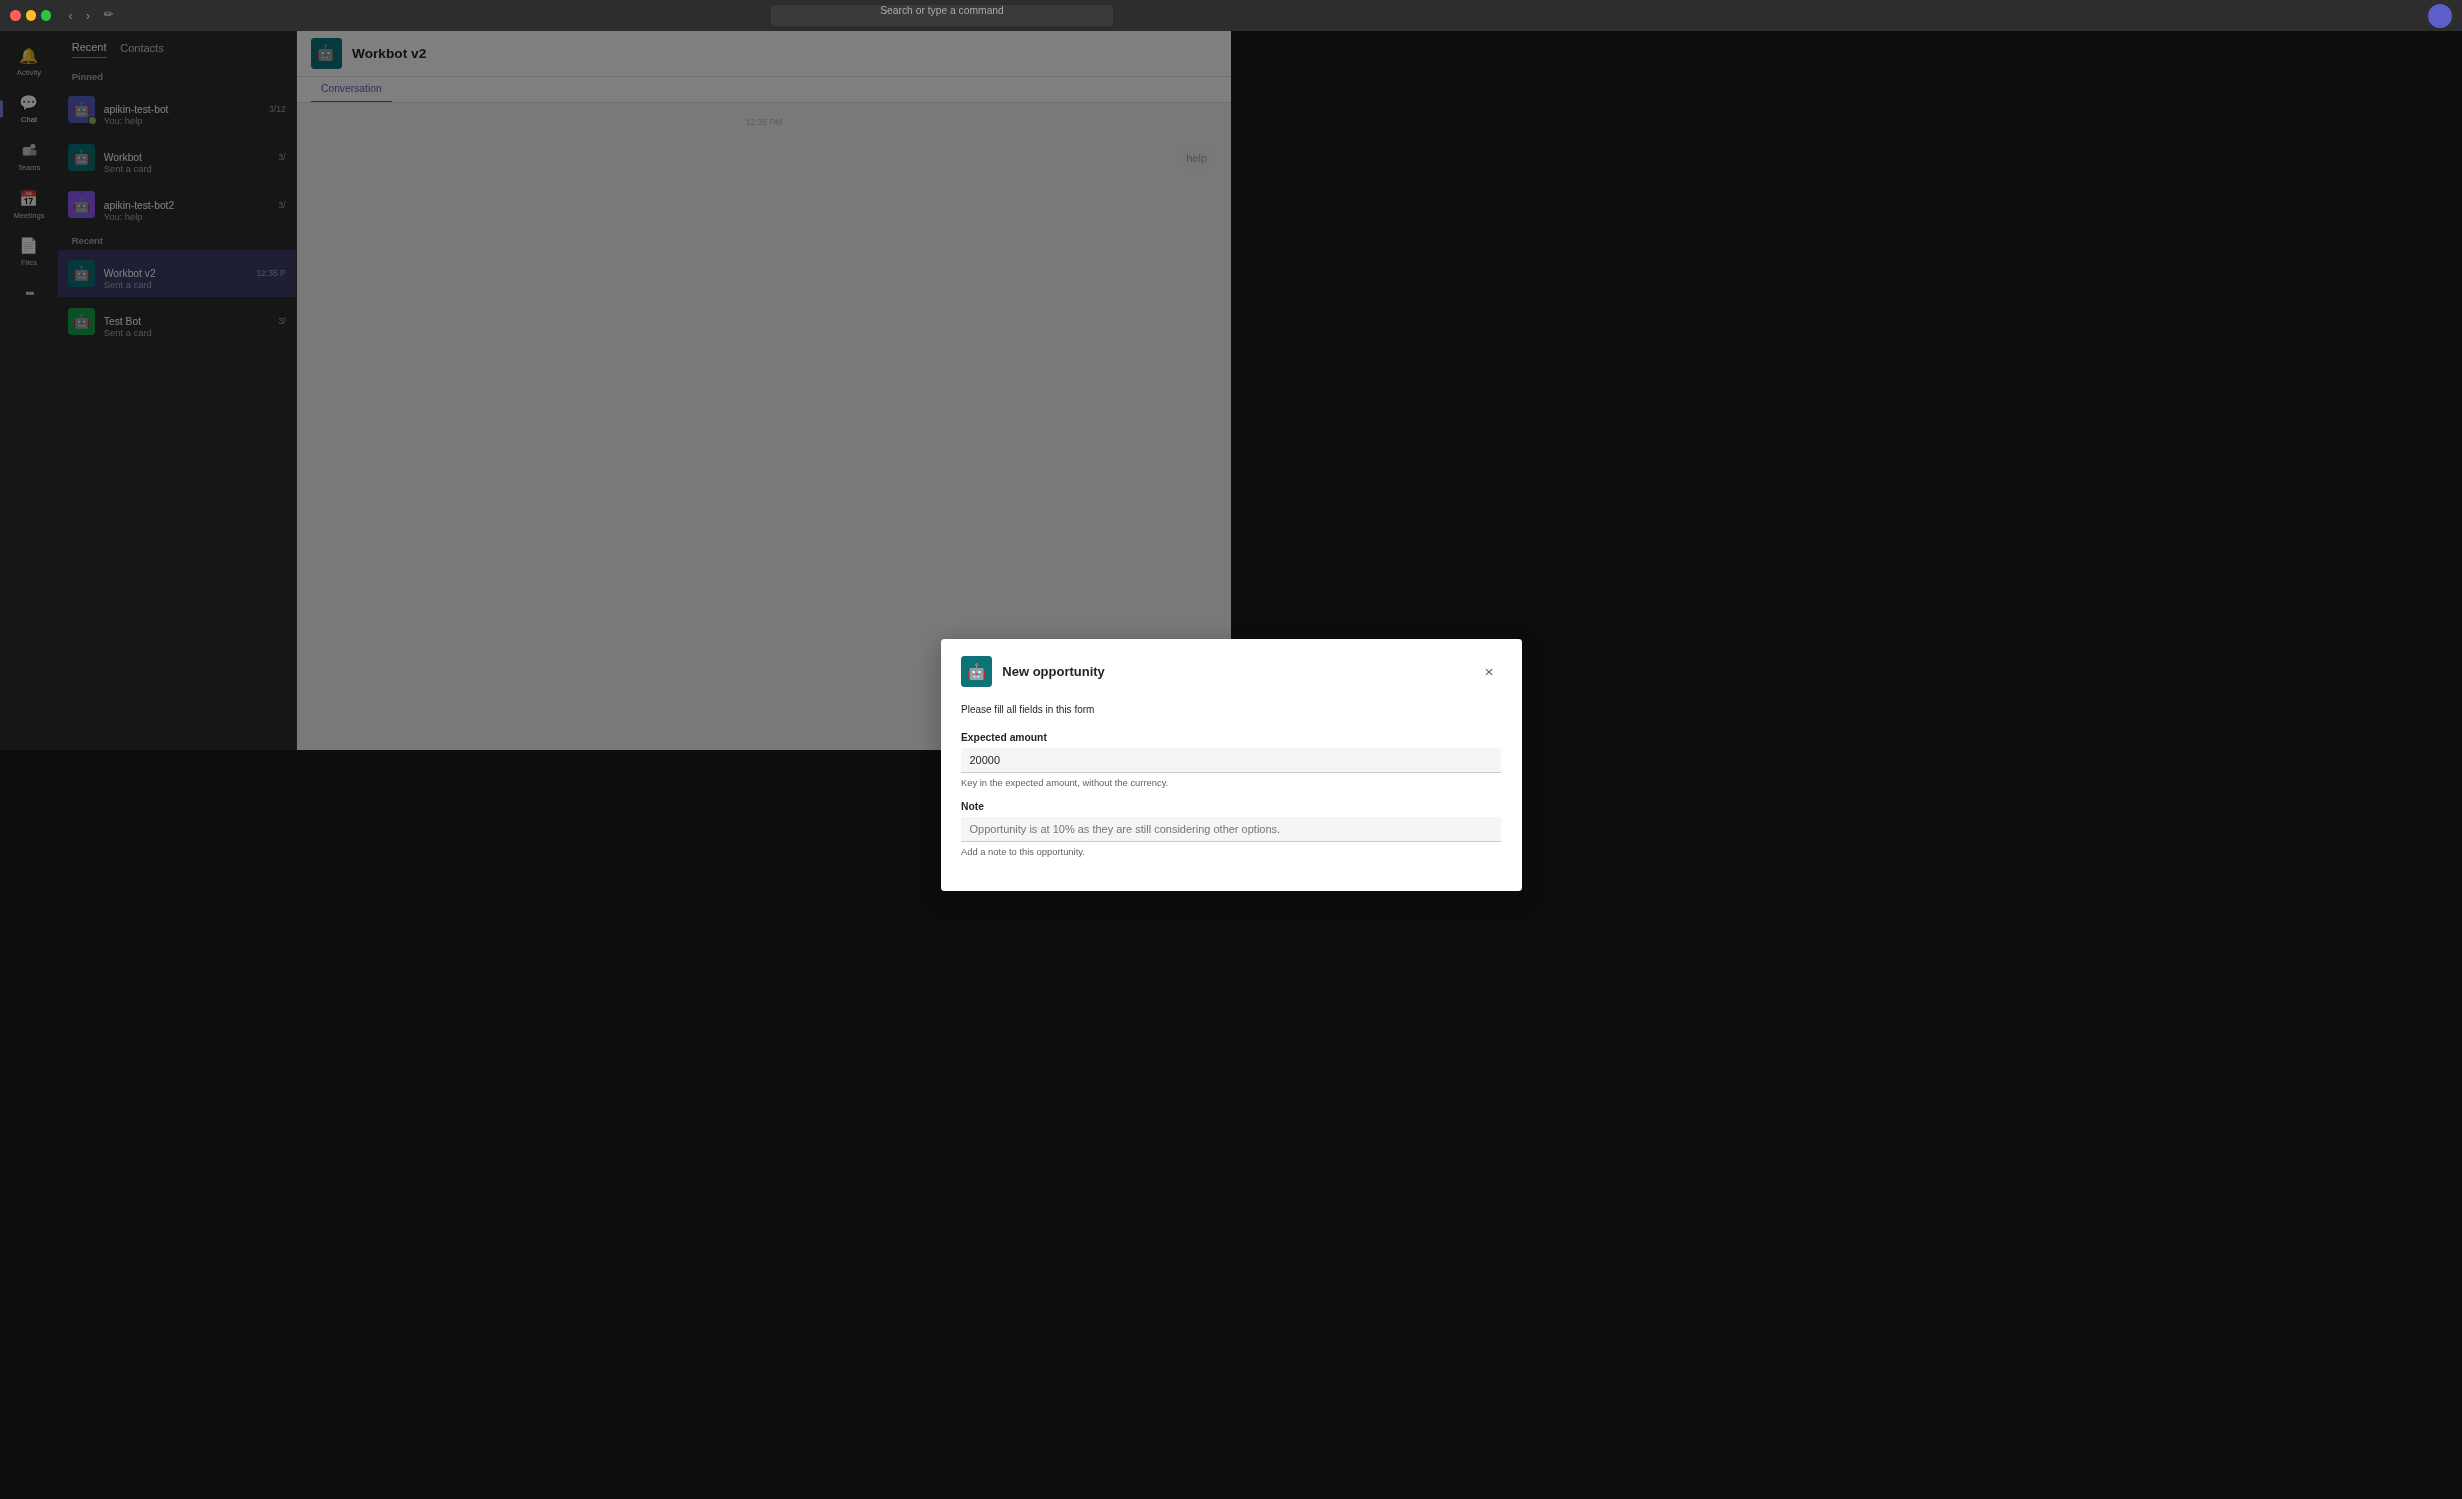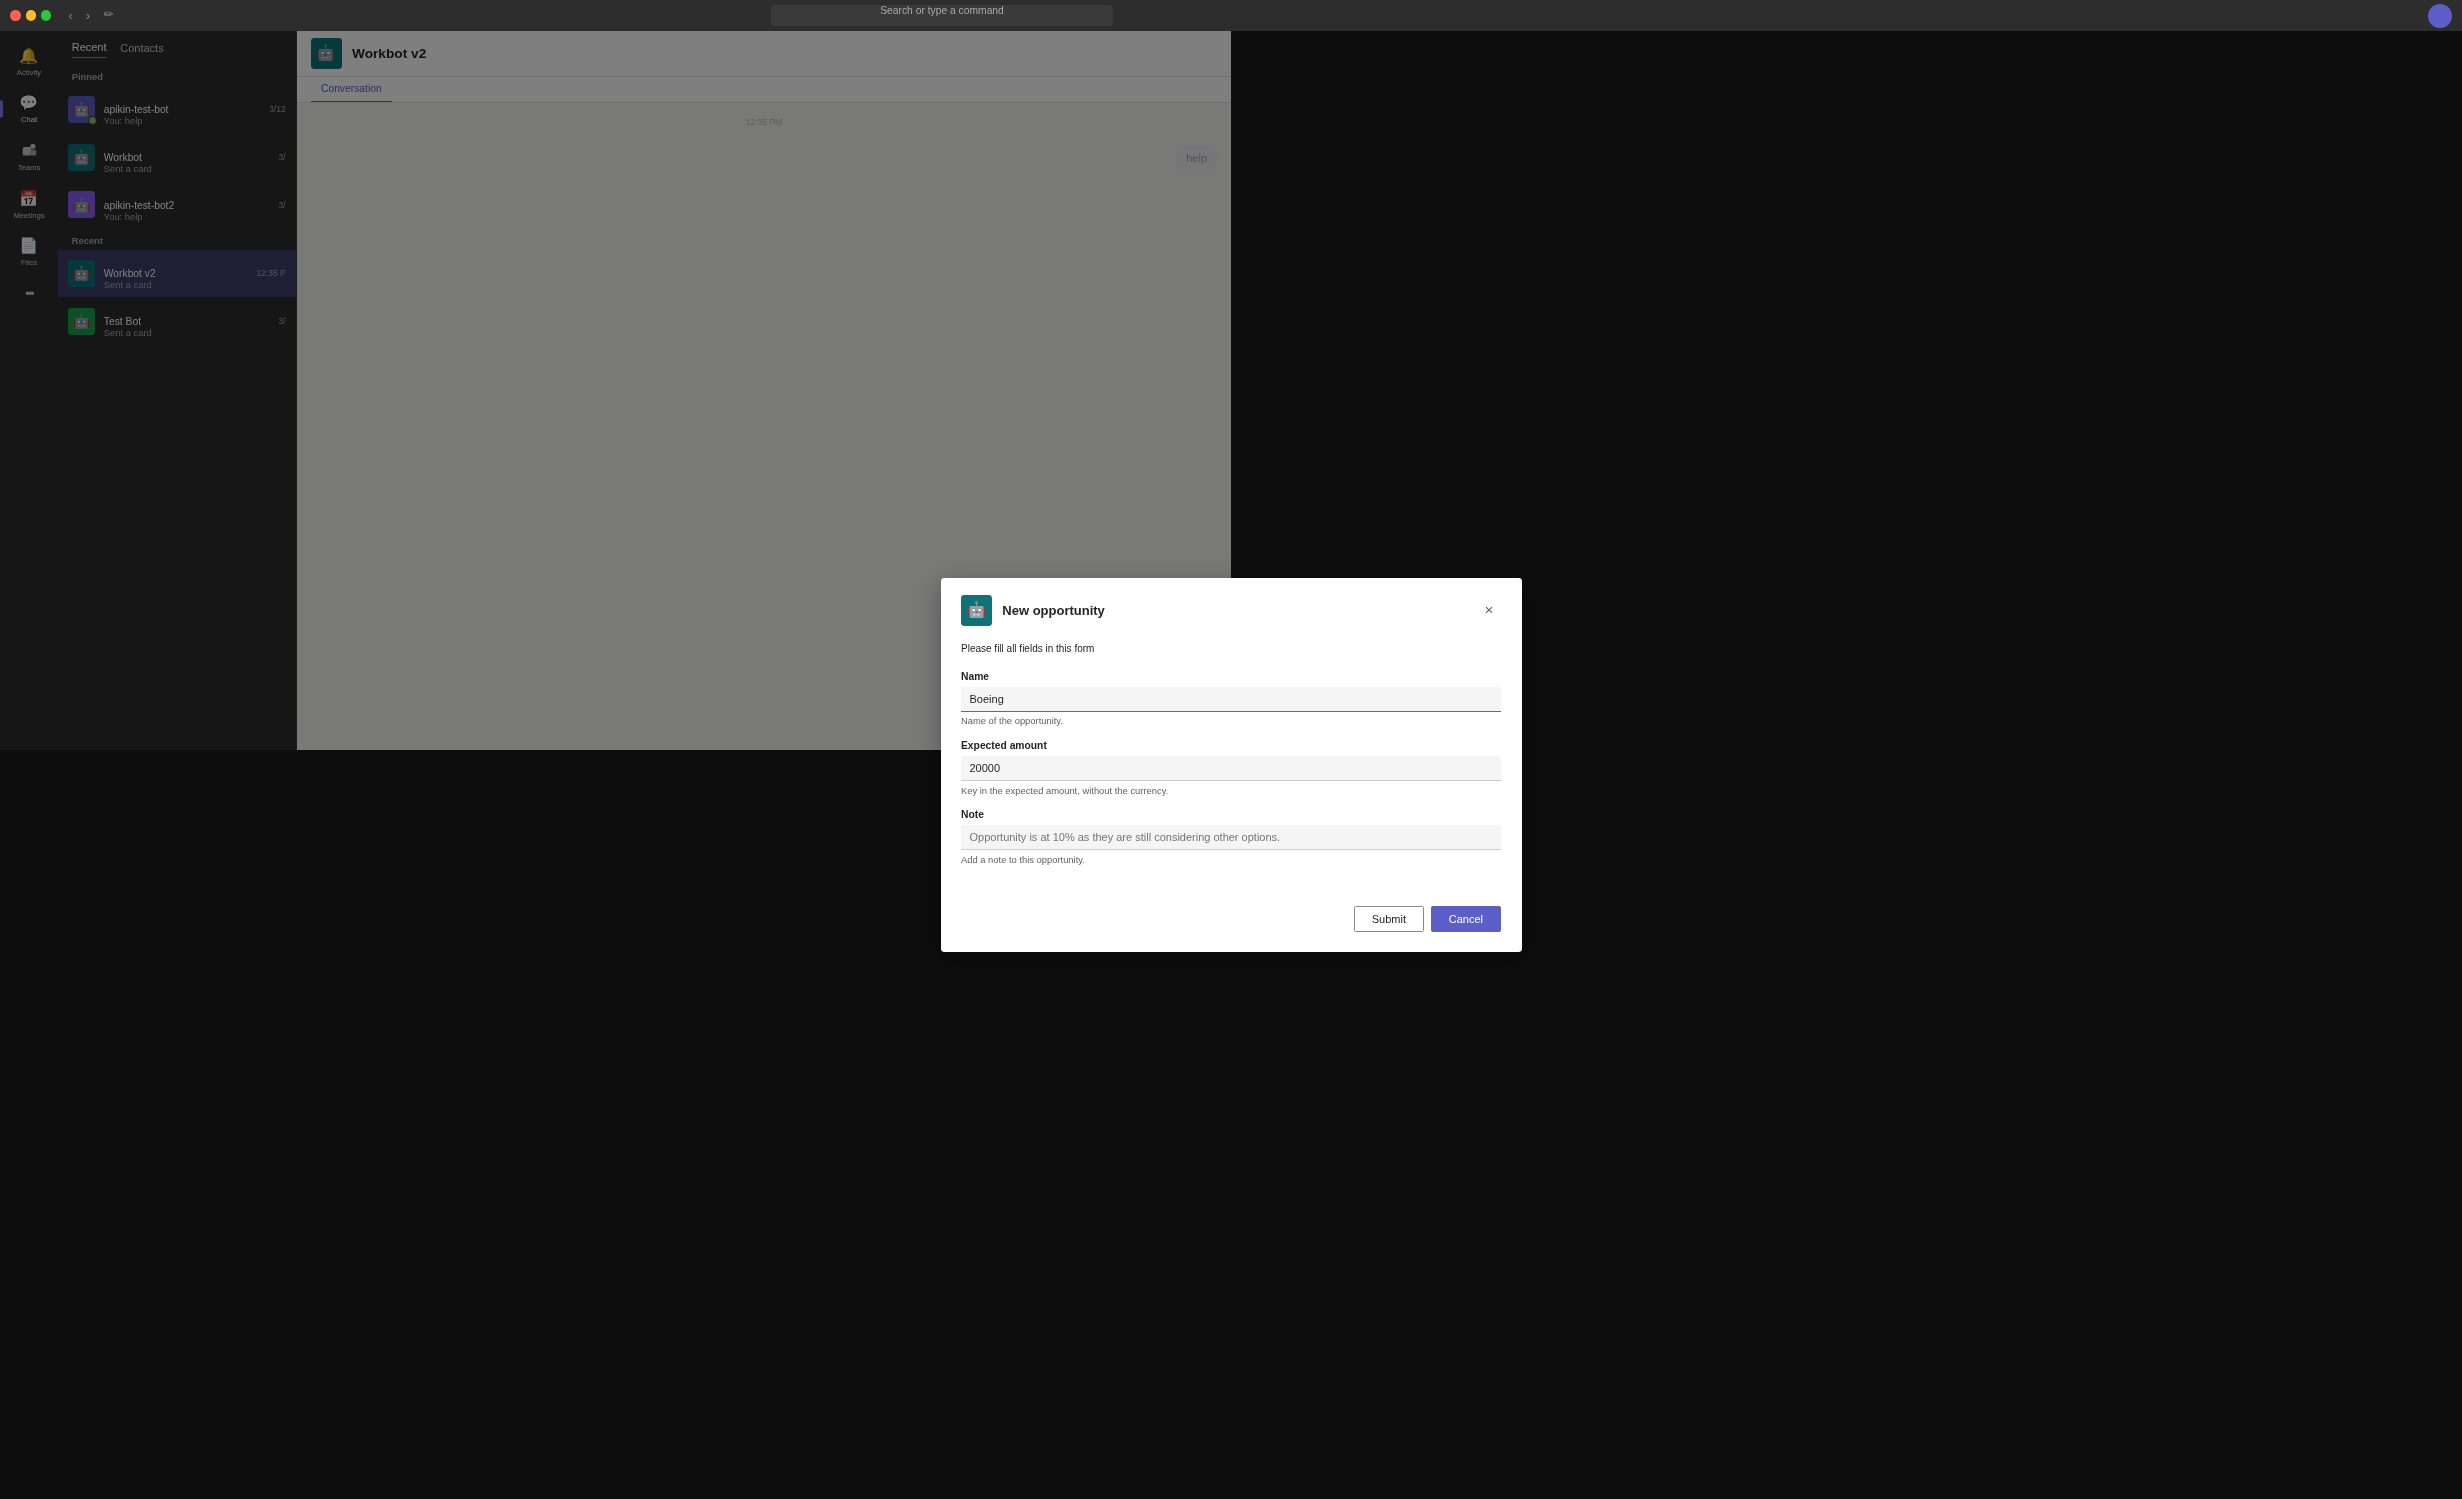--- a/index.html
+++ b/index.html
@@ -585,37 +585,28 @@
 <div class="modal-overlay">
   <div class="modal">
     <div class="modal-header">
       <div class="modal-bot-icon">🤖</div>
       <span class="modal-title">New opportunity</span>
       <div class="modal-close">×</div>
     </div>
     <div class="modal-body">
       <div class="modal-subtitle">Please fill all fields in this form</div>
 
-      <div class="form-group">
-        <label class="form-label">Name</label>
-        <input class="form-input" type="text" value="Boeing" style="">
-        <div class="form-hint">Name of the opportunity.</div>
-      </div>
 
       <div class="form-group">
         <label class="form-label">Expected amount</label>
         <input class="form-input empty-field" type="text" value="20000" style="">
         <div class="form-hint">Key in the expected amount, without the currency.</div>
       </div>
 
       <div class="form-group">
         <label class="form-label">Note</label>
         <input class="form-input empty-field" type="text" placeholder="Opportunity is at 10% as they are still considering other options." style="">
         <div class="form-hint">Add a note to this opportunity.</div>
       </div>
     </div>
-    <div class="modal-footer">
-      <button class="btn btn-outline">Submit</button>
-      <button class="btn btn-primary">Cancel</button>
-    </div>
   </div>
 </div>
 
 
 </body></html>

